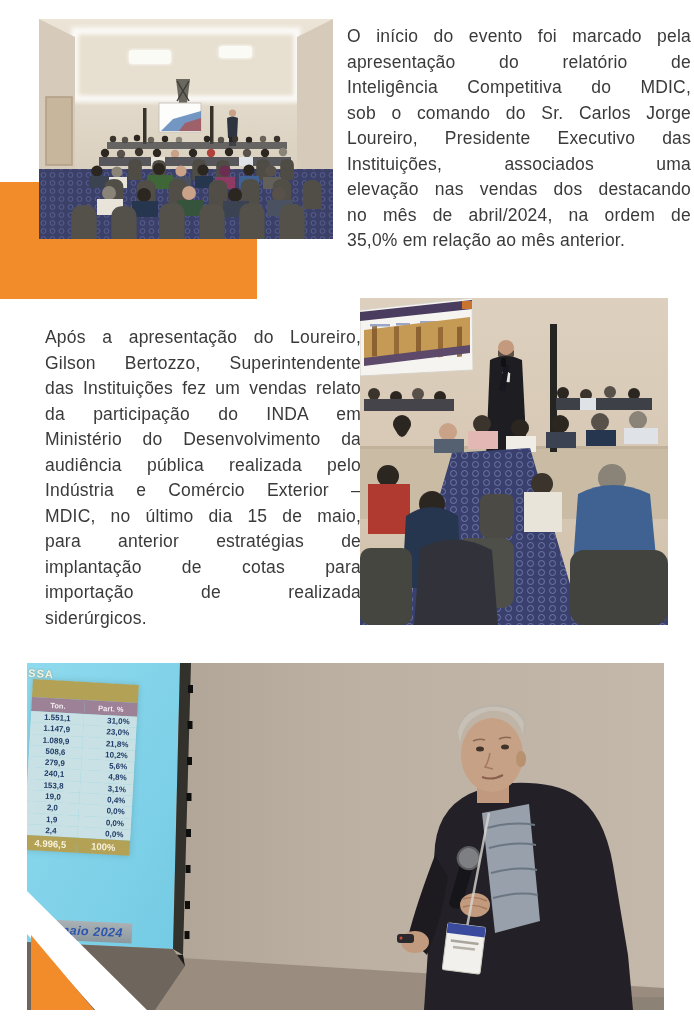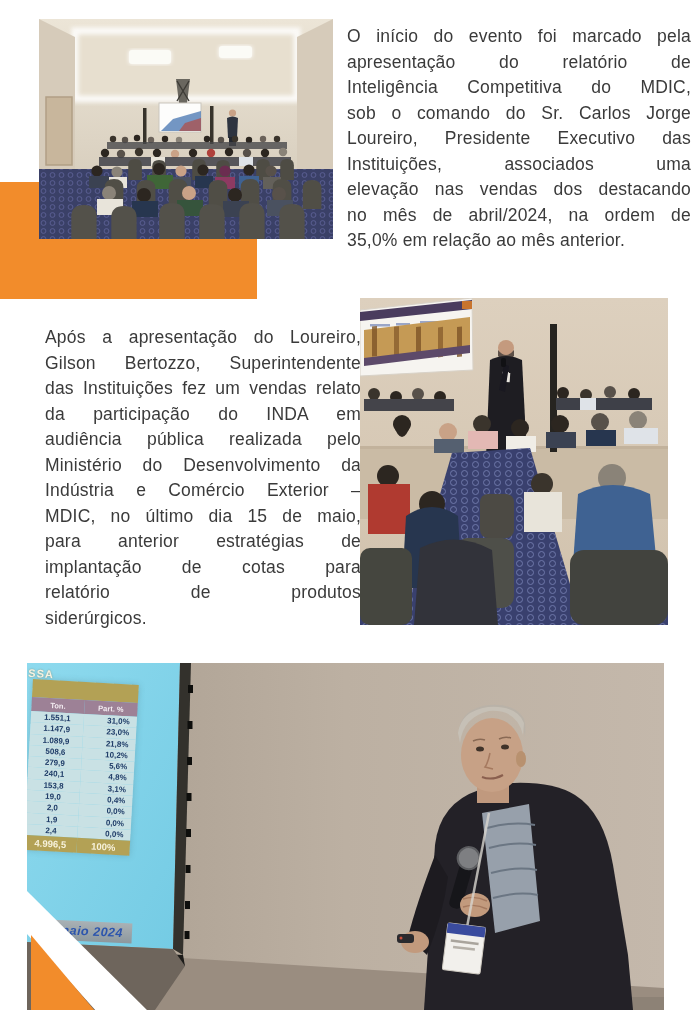--- a/index.html
+++ b/index.html
@@ -204,27 +204,27 @@
       <span class="tl">elevação nas vendas dos destacando</span>
       <span class="tl">no mês de abril/2024, na ordem de</span>
       <span class="tl">35,0% em relação ao mês anterior.</span>
     </p>
 
   <p class="para para2">
       <span class="tl">Após a apresentação do Loureiro,</span>
       <span class="tl">Gilson Bertozzo, Superintendente</span>
       <span class="tl">das Instituições fez um vendas relato</span>
       <span class="tl">da participação do INDA em</span>
+      <span class="tl">Ministério do Desenvolvimento da</span>
       <span class="tl">audiência pública realizada pelo</span>
-      <span class="tl">Ministério do Desenvolvimento da</span>
       <span class="tl">Indústria e Comércio Exterior –</span>
       <span class="tl">MDIC, no último dia 15 de maio,</span>
       <span class="tl">para anterior estratégias de</span>
       <span class="tl">implantação de cotas para</span>
-      <span class="tl">relatório de produtos</span>
+      <span class="tl">importação de realizada</span>
       <span class="tl">siderúrgicos.</span>
     </p>
 
   <figure class="photo photo2" style="margin:0;">
     <svg viewBox="0 0 308 327">
       <defs>
         <linearGradient id="wall2" x1="0" y1="0" x2="0" y2="1">
           <stop offset="0" stop-color="#ddd0be"></stop>
             <stop offset="1" stop-color="#d0c1ac"></stop>
         </linearGradient>

